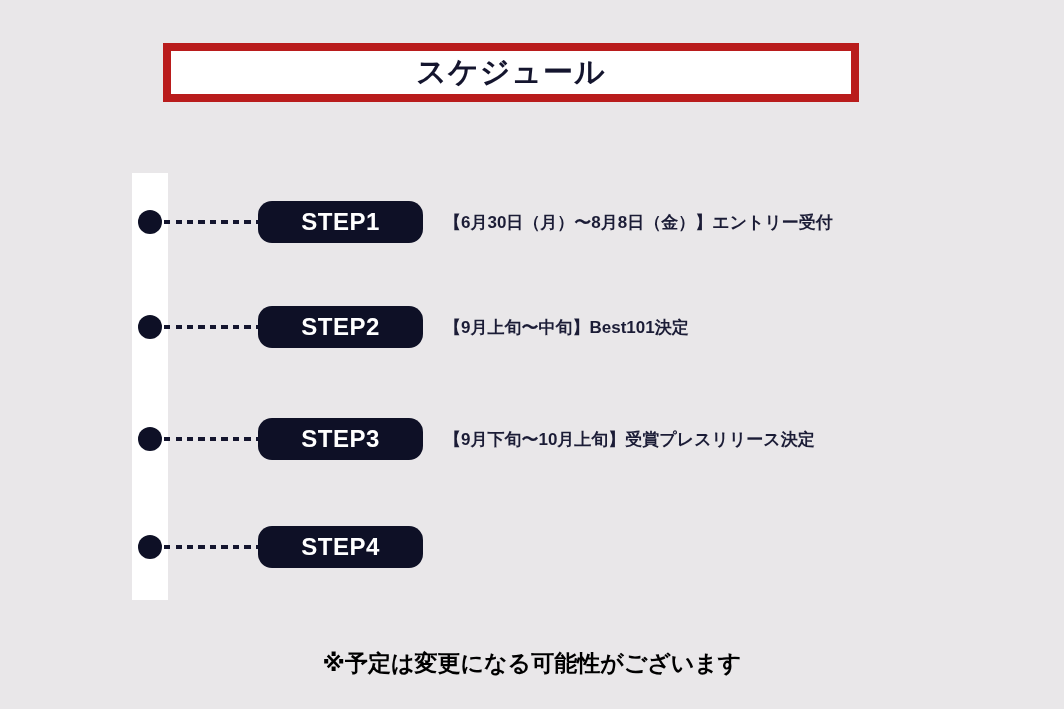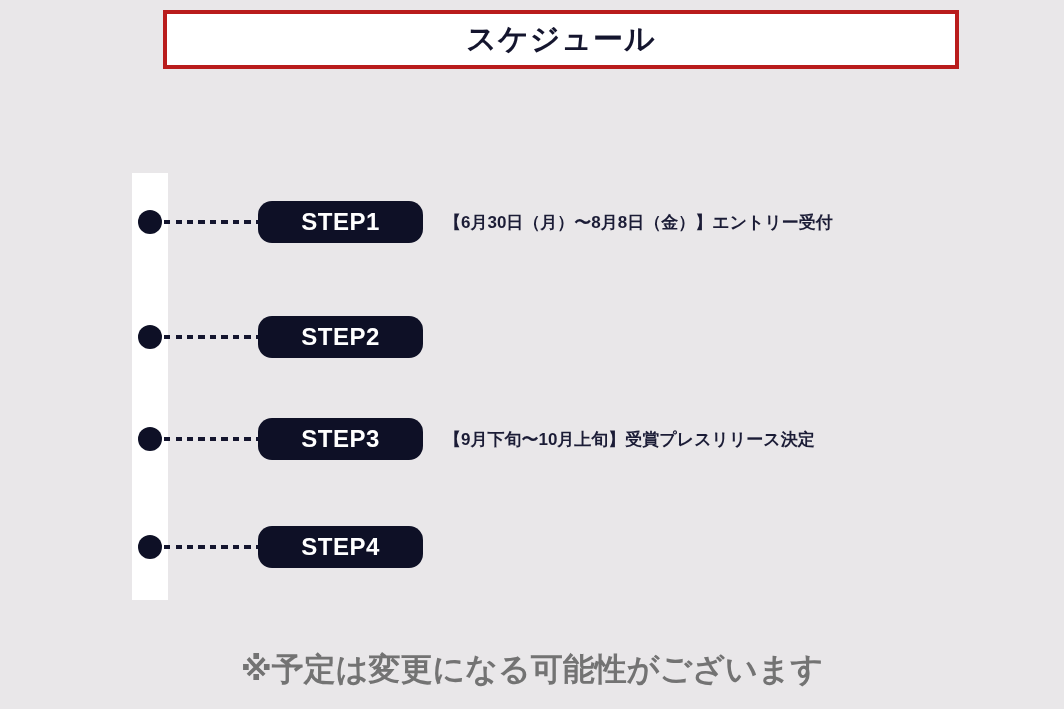--- a/index.html
+++ b/index.html
@@ -11,26 +11,26 @@
     height: 709px;
     background: #e9e7e9;
     position: relative;
     overflow: hidden;
     font-family: "Liberation Sans", "DejaVu Sans", sans-serif;
     color: #191a33;
   }
   .title-box {
     position: absolute;
     left: 163px;
-    top: 10px;
-    width: 796px;
+    top: 43px;
+    width: 696px;
     height: 59px;
     box-sizing: border-box;
     background: #ffffff;
-    border: 4px solid #b91c1c;
+    border: 8px solid #b91c1c;
     display: flex;
     align-items: center;
     justify-content: center;
   }
   .title-box .title-text {
     font-size: 30px;
     font-weight: bold;
     color: #14152e;
     letter-spacing: 1px;
   }
@@ -43,21 +43,21 @@
     background: #ffffff;
   }
   .step-row {
     position: absolute;
     left: 138px;
     height: 42px;
     display: flex;
     align-items: center;
   }
   .step-row.r1 { top: 201px; }
-  .step-row.r2 { top: 316px; text-align: center; }
+  .step-row.r2 { top: 306px; text-align: center; }
   .step-row.r3 { top: 418px; }
   .step-row.r4 { top: 526px; justify-content: flex-end; }
   .bullet {
     width: 24px;
     height: 24px;
     border-radius: 50%;
     background: #0e1026;
     flex: 0 0 auto;
   }
   .connector {
@@ -87,23 +87,23 @@
     font-weight: bold;
     color: #1b1c36;
     white-space: nowrap;
   }
   .note {
     position: absolute;
     left: 0;
     top: 648px;
     width: 100%;
     text-align: center;
-    font-size: 32px;
+    font-size: 23px;
     font-weight: bold;
-    color: #737373;
+    color: #000000;
   }
 </style>
 </head>
 <body>
 
 <div class="title-box">
   <span class="title-text">スケジュール</span>
 </div>
 
 <div class="timeline-track"></div>
@@ -112,20 +112,21 @@
   <div class="bullet"></div>
   <div class="connector"></div>
   <div class="badge">STEP1</div>
   <div class="step-desc">【6月30日（月）〜8月8日（金）】エントリー受付</div>
 </div>
 
 <div class="step-row r2">
   <div class="bullet"></div>
   <div class="connector"></div>
   <div class="badge">STEP2</div>
+  <div class="step-desc">【9月上旬〜中旬】Best101決定</div>
 </div>
 
 <div class="step-row r3">
   <div class="bullet"></div>
   <div class="connector"></div>
   <div class="badge">STEP3</div>
   <div class="step-desc">【9月下旬〜10月上旬】受賞プレスリリース決定</div>
 </div>
 
 <div class="step-row r4">

